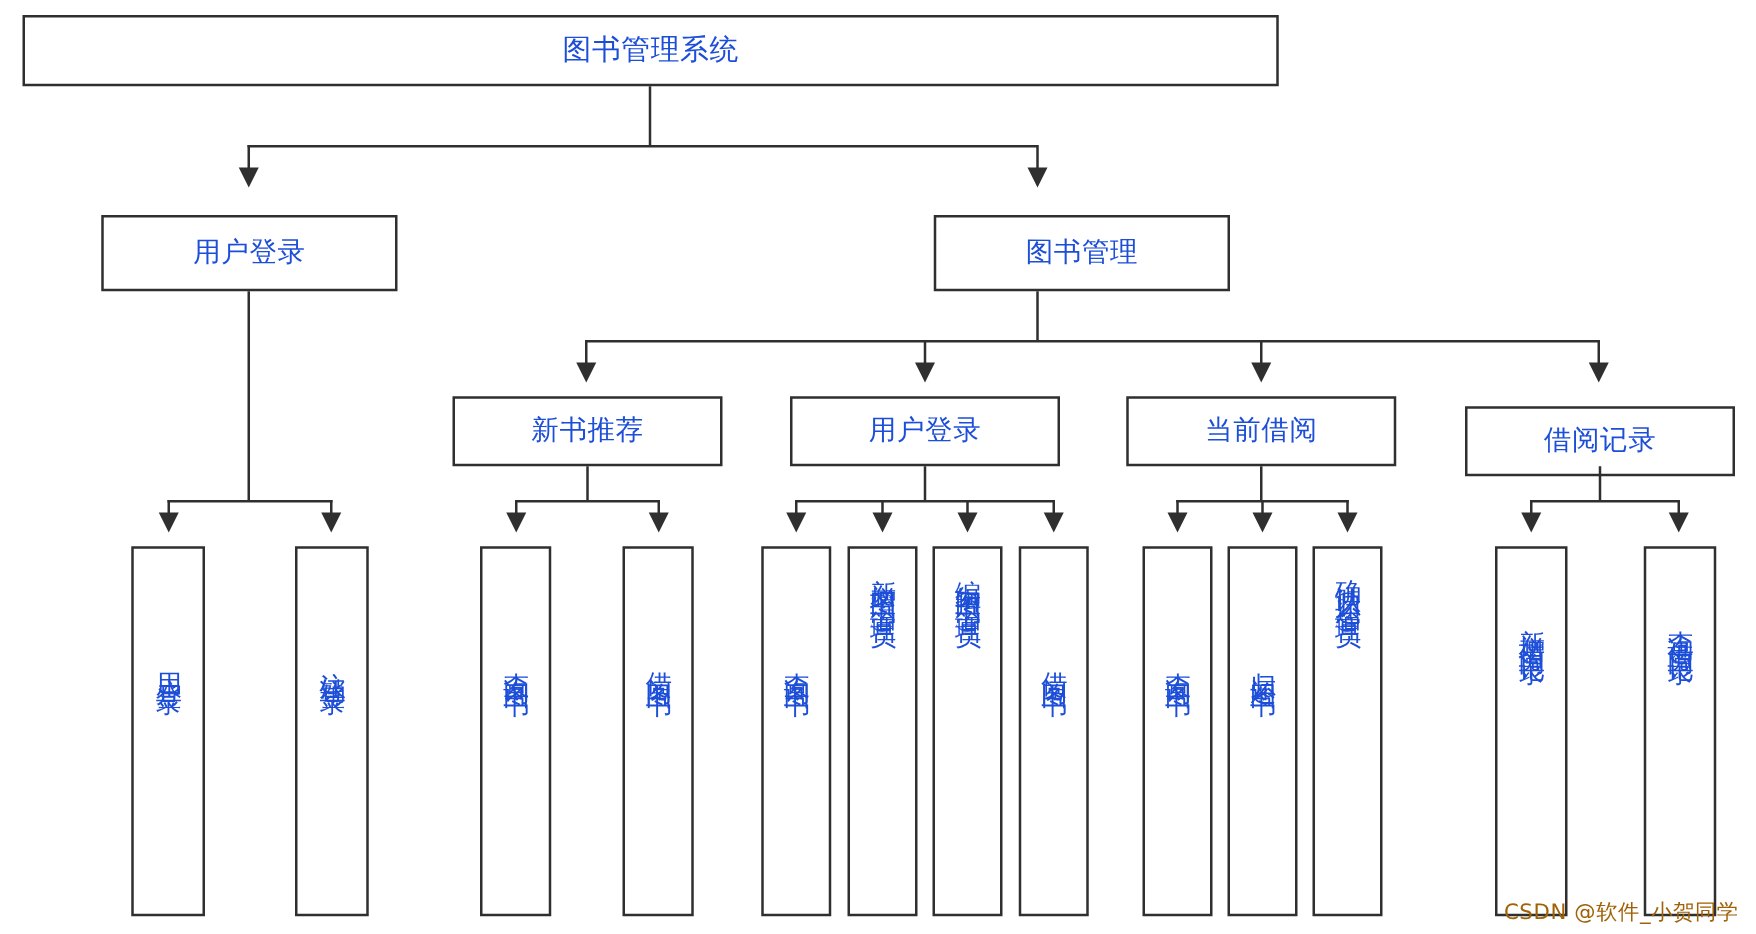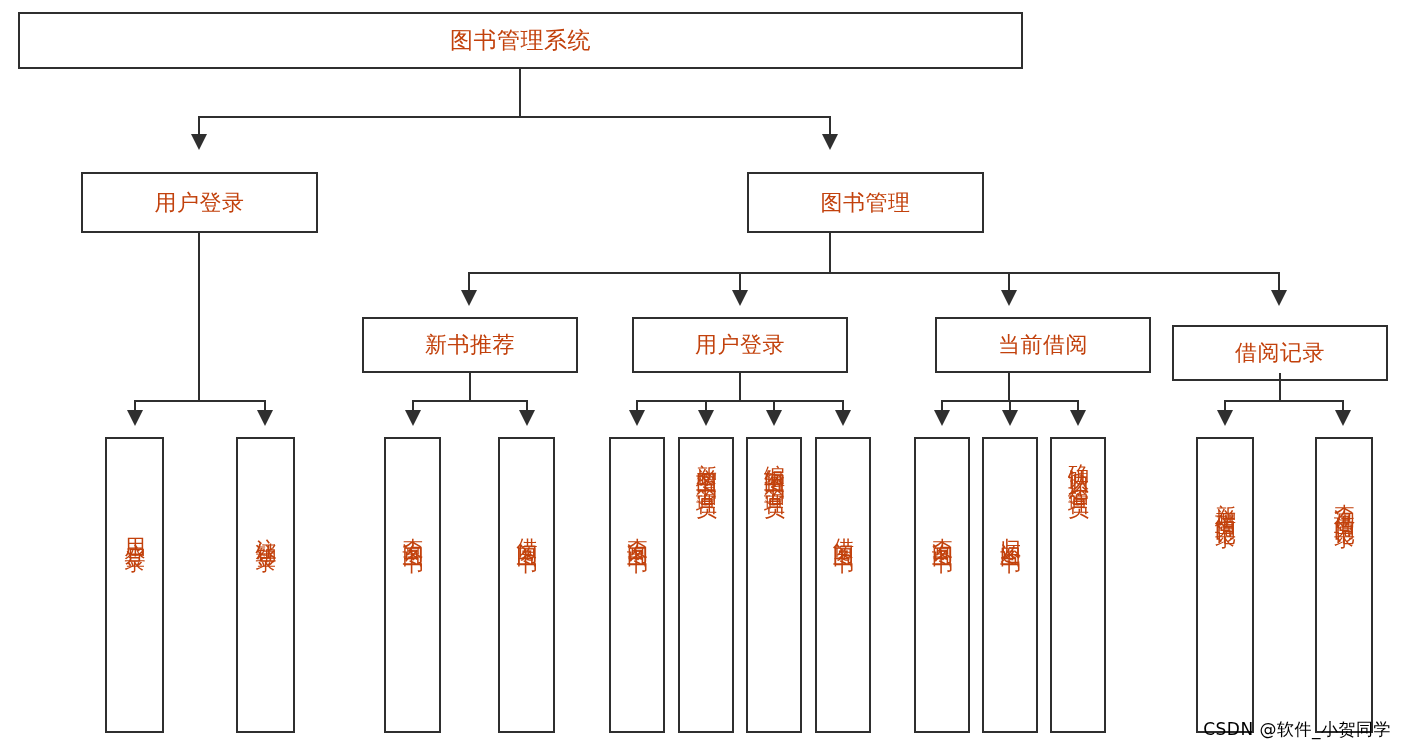--- a/index.html
+++ b/index.html
@@ -17,21 +17,21 @@
 
   
   .node{
     position:absolute;
     box-sizing:border-box;
     background:#ffffff;
     border:2px solid #2f2f2f;
     display:flex;
     align-items:center;
     justify-content:center;
-    color:#c2410c;
+    color:#1d4ed8;
   }
   .node .lbl{
     display:block;
     line-height:1.18;
     letter-spacing:.5px;
     white-space:nowrap;
   }
 
   
   .h-node .lbl{ writing-mode:horizontal-tb; }
@@ -69,21 +69,21 @@
     border-right:8px solid transparent;
     border-top:16px solid #2f2f2f;
   }
 
   
   #watermark{
     position:absolute;
     right:14px;
     bottom:6px;
     font-size:17px;
-    color:#000000;
+    color:#a16207;
     letter-spacing:.5px;
     white-space:nowrap;
     font-family:"DejaVu Sans","Liberation Sans",sans-serif;
   }
 </style>
 </head>
 <body>
 
 <div id="canvas">
 
@@ -130,21 +130,21 @@
   <div class="arrow" style="left:732px;top:290px;"></div>
   <div class="arrow" style="left:1001px;top:290px;"></div>
   <div class="arrow" style="left:1271px;top:290px;"></div>
 
   <div class="node h-node lvl2" style="left:362px;top:317px;width:216px;height:56px;">
     <span class="lbl">新书推荐</span>
   </div>
   <div class="node h-node lvl2" style="left:632px;top:317px;width:216px;height:56px;">
     <span class="lbl">用户登录</span>
   </div>
-  <div class="node h-node lvl2" style="left:935px;top:317px;width:216px;height:56px;">
+  <div class="node h-node lvl2" style="left:901px;top:317px;width:216px;height:56px;">
     <span class="lbl">当前借阅</span>
   </div>
   <div class="node h-node lvl2" style="left:1172px;top:325px;width:216px;height:56px;">
     <span class="lbl">借阅记录</span>
   </div>
 
   <div class="ln vl" style="left:469px;top:373px;width:2px;height:28px;"></div>
   <div class="ln hl" style="left:412px;top:400px;width:116px;height:2px;"></div>
   <div class="ln vl" style="left:412px;top:400px;width:2px;height:12px;"></div>
   <div class="ln vl" style="left:526px;top:400px;width:2px;height:12px;"></div>

